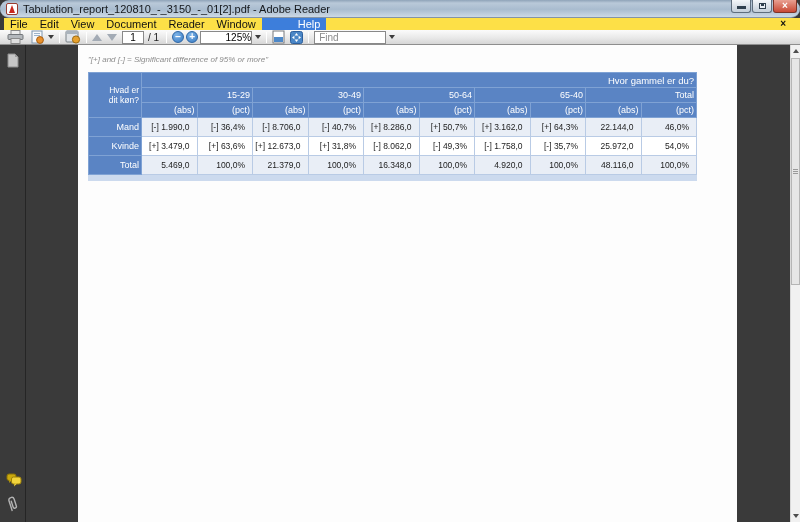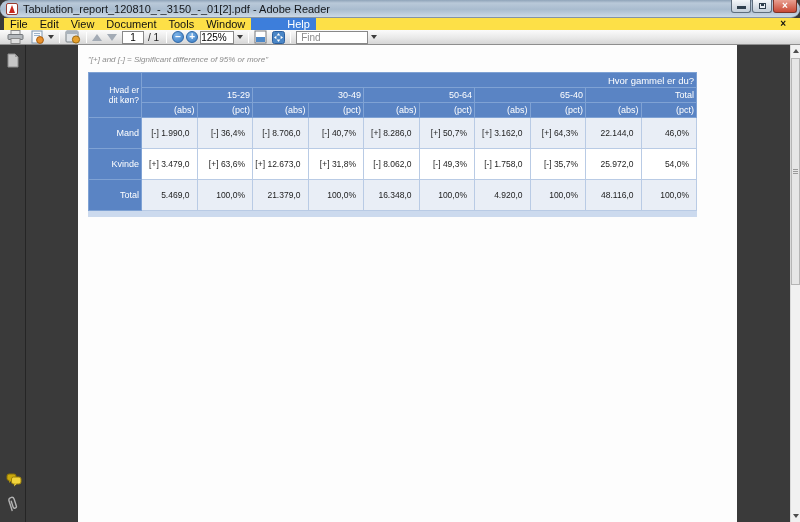--- a/index.html
+++ b/index.html
@@ -35,21 +35,21 @@
   .toolbar { position:absolute; left:0; top:30px; width:800px; height:15px;
     background:linear-gradient(180deg,#fbfbfb 0%,#e9e9e9 55%,#d6d6d6 100%);
     border-bottom:1px solid #8e8e8e; display:flex; align-items:center; padding-left:7px; }
   .tb-sep { width:1px; height:11px; background:#a7a7a7; border-right:1px solid #fff; margin:0 5px; }
   .tb-gap { width:5px; }
   .tri-up { width:0; height:0; border-left:5px solid transparent; border-right:5px solid transparent; border-bottom:7px solid #a3abb5; }
   .tri-down { width:0; height:0; border-left:5px solid transparent; border-right:5px solid transparent; border-top:7px solid #a3abb5; }
   .caret { width:0; height:0; border-left:3px solid transparent; border-right:3px solid transparent; border-top:4px solid #3c3c3c; margin-left:3px; }
   .tb-input { height:13px; border:1px solid #898989; background:#fff; font-size:10px; font-family:"Liberation Sans",sans-serif; }
   .page-input { width:22px; text-align:center; }
-  .zoom-input { width:34px; text-align:left; }
+  .zoom-input { width:52px; text-align:right; }
   .find-input { width:72px; padding-left:4px; }
   .find-input::placeholder { color:#8b8b8b; }
   .page-count { font-size:10px; color:#222; margin:0 2px 0 4px; }
   .zoom-btn { width:12px; height:12px; border-radius:50%; border:1px solid #2d66a5;
     background:radial-gradient(circle at 35% 30%, #7db4e8, #3a7cc4); color:#fff; font-size:10px; font-weight:bold;
     line-height:10px; text-align:center; margin-right:2px; }
 
   
   .content { position:absolute; left:0; top:45px; width:800px; height:477px; background:#3a3a3a; }
   .navstrip { position:absolute; left:0; top:0; width:26px; height:477px; background:#3a3a3a; border-right:1px solid #252525; }
@@ -68,21 +68,21 @@
 
   
   .note { position:absolute; left:10px; top:10px; font-size:8px; font-style:italic; color:#8c8c8c; }
   .tabwrap { position:absolute; left:10px; top:27px; width:609px; }
   table.xtab { width:609px; border-collapse:collapse; table-layout:fixed; }
   .xtab th { background:#5a84c4; color:#fff; font-weight:normal; text-align:right; font-size:9px;
     border:1px solid #7fa2d4; padding:1px 2px 1px 5px; height:15px; overflow:hidden; }
   .xtab th.corner { width:53px; font-size:8.5px; line-height:1.18; vertical-align:middle; padding-left:12px; }
   .xtab th.group { font-size:9.5px; }
   .xtab td { background:#fff; color:#1c1c1c; font-size:8.5px; text-align:right; padding:1px 7px 1px 2px;
-    border:1px solid #b9cbe5; height:31px; white-space:nowrap; overflow:hidden; }
+    border:1px solid #b9cbe5; height:19px; white-space:nowrap; overflow:hidden; }
   .xtab tr.tint td { background:#e9eef6; }
   .xtab tbody th { font-size:9px; }
   .strip { width:609px; height:6px; background:#ccdaee; }
 
   
   svg { display:block; }
 </style>
 </head>
 <body>
 
@@ -100,21 +100,21 @@
         </div>
       <div class="winbtn close"><span>×</span></div>
     </div>
   </div>
 
   <div class="menubar">
     <span class="menu-item">File</span>
     <span class="menu-item">Edit</span>
     <span class="menu-item">View</span>
     <span class="menu-item">Document</span>
-    <span class="menu-item">Tools</span>
+    <span class="menu-item">Reader</span>
     <span class="menu-item">Window</span>
     <span class="menu-item active">Help</span>
     <span class="menu-close">×</span>
   </div>
 
   <div class="toolbar">
     <span>
       <svg width="17" height="14">
         <rect x="4" y="0.5" width="9" height="4" fill="#ececec" stroke="#8a8a8a"></rect>
         <rect x="1" y="4.5" width="15" height="5" rx="1" fill="#b4b8bc" stroke="#72767a"></rect>

